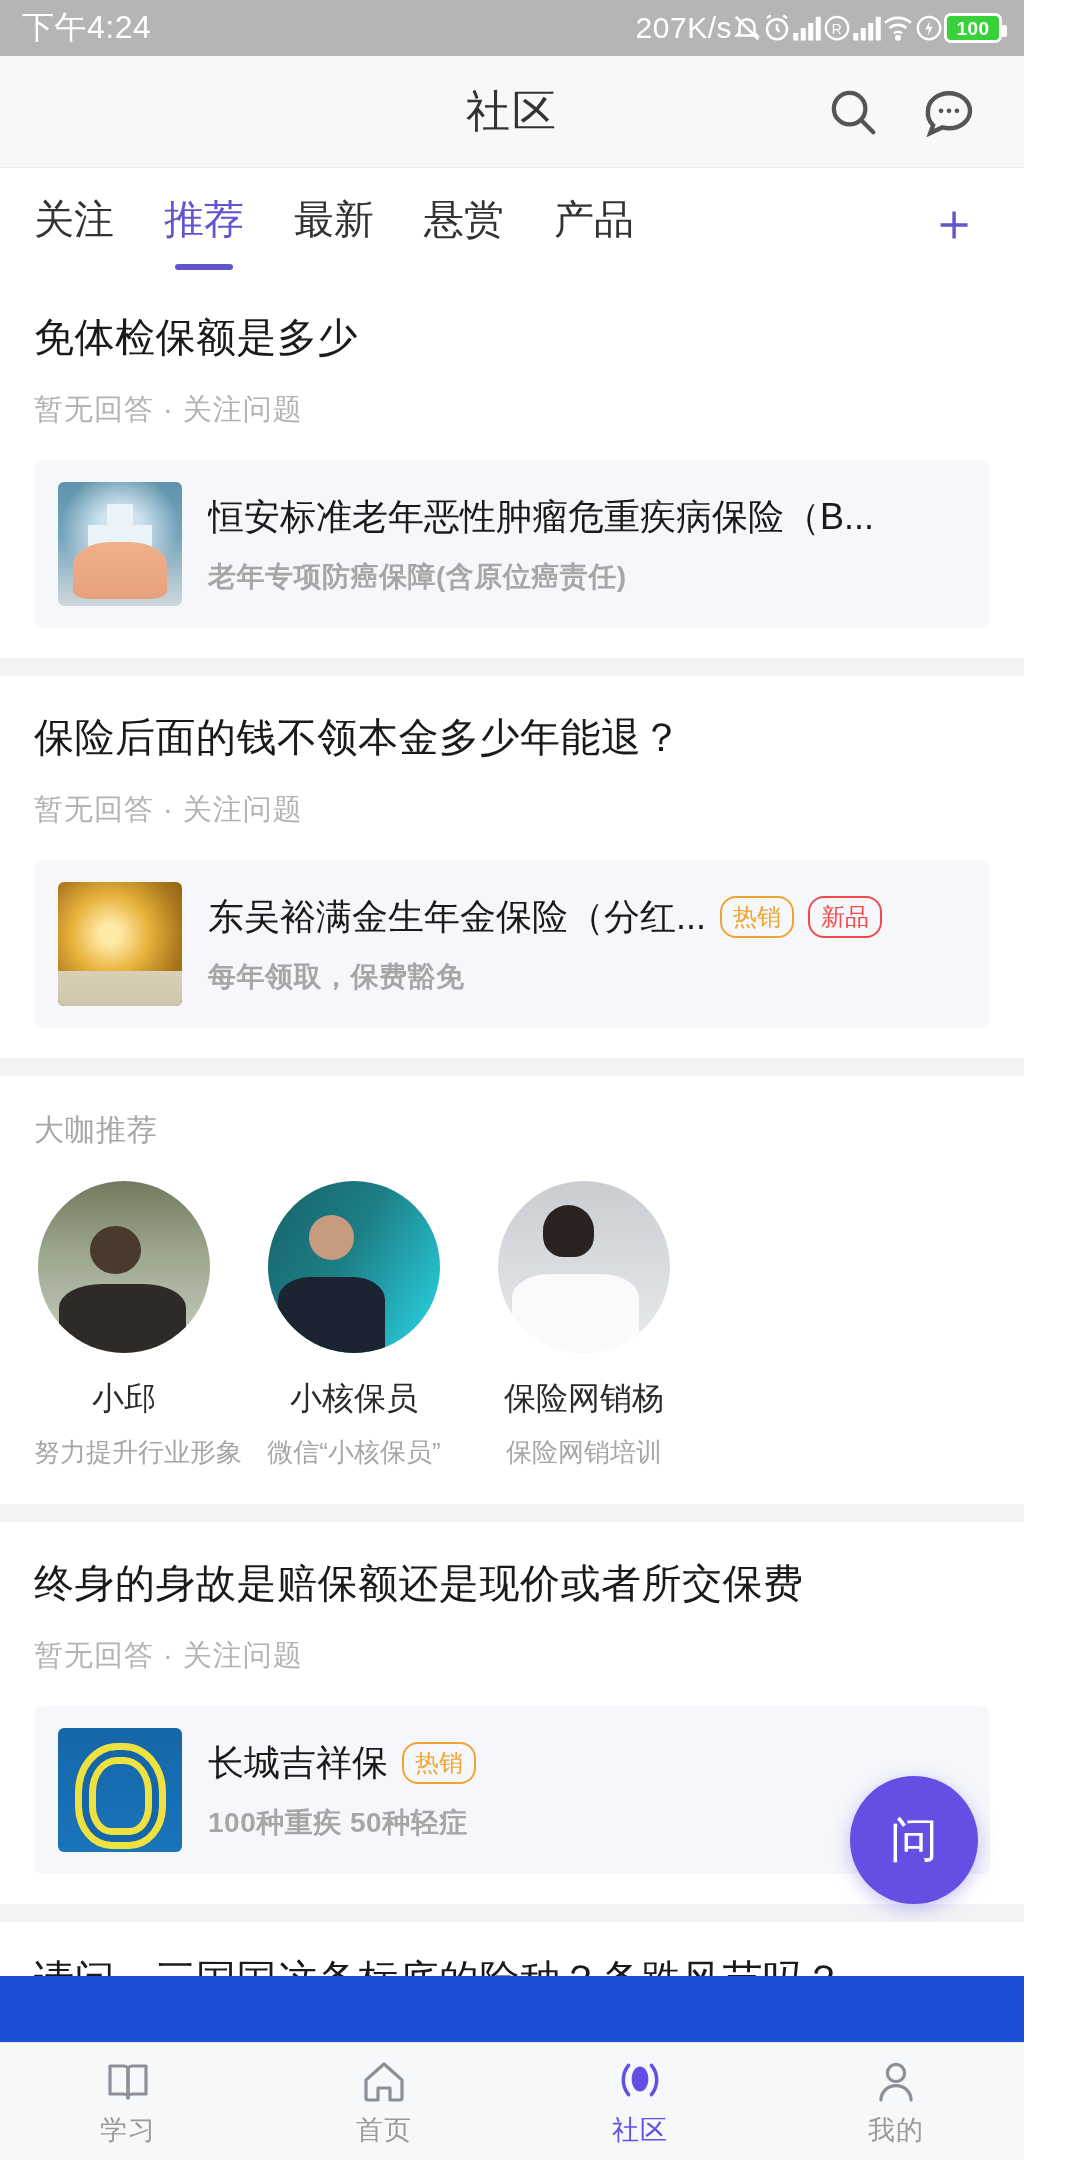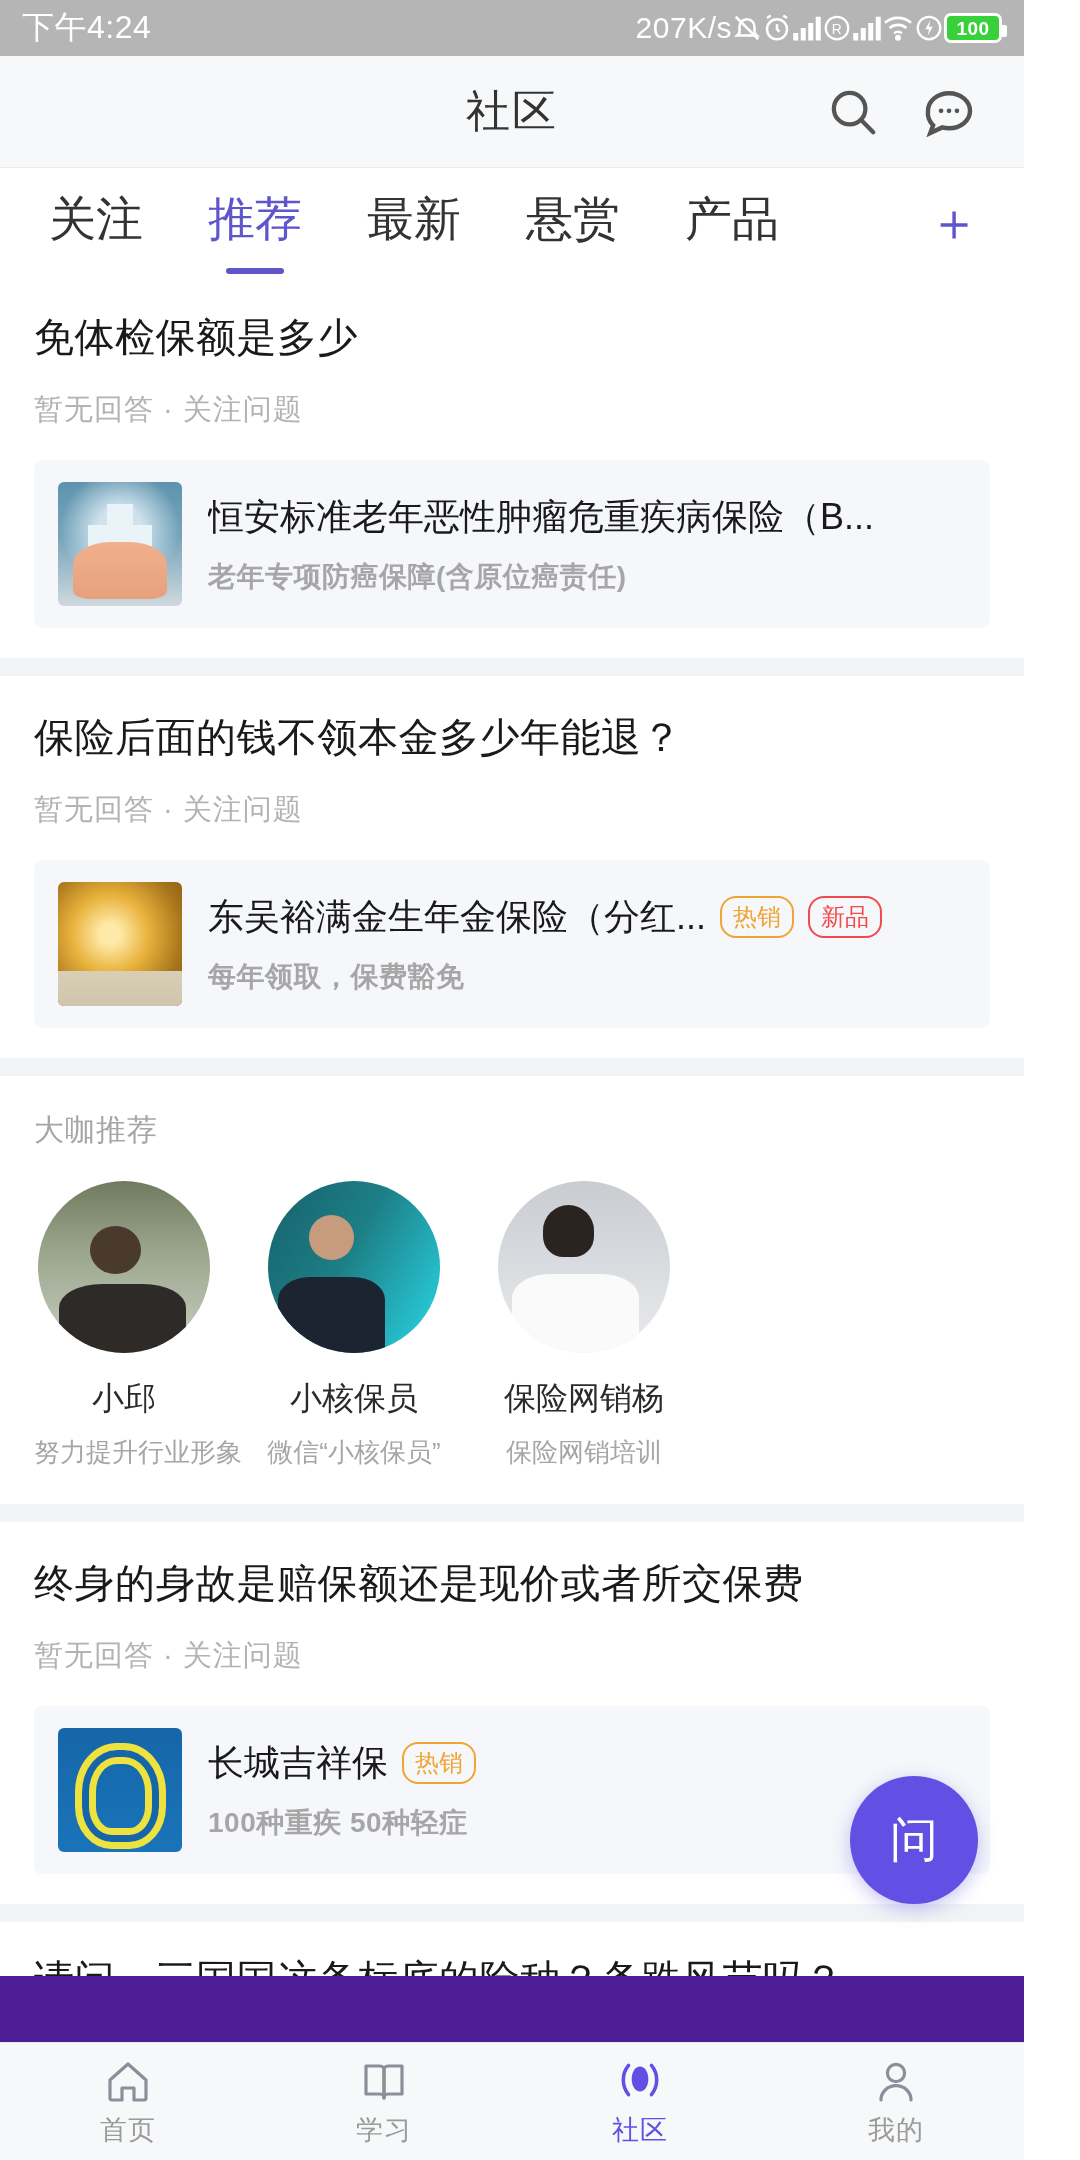--- a/index.html
+++ b/index.html
@@ -2,21 +2,21 @@
 <html><head>
 <meta charset="utf-8">
 <style>
   * { box-sizing: border-box; margin: 0; padding: 0; }
   html, body {
     width: 1080px; height: 2160px;
     background: #ffffff;
     font-family: "Liberation Sans", "DejaVu Sans", sans-serif;
     overflow: hidden;
   }
-  .phone { position: relative; width: 1024px; height: 2160px; background: #4c1d95; }
+  .phone { position: relative; width: 1024px; height: 2160px; background: #1d4ed8; }
 
   
   .statusbar {
     height: 56px; background: #b5b5b5; color: #ffffff;
     display: flex; align-items: center; padding: 0 22px;
     font-size: 31px; letter-spacing: .5px;
   }
   .sb-time { flex: 0 0 auto; font-size: 32px; }
   .sb-right { margin-left: auto; display: flex; align-items: center; }
   .sb-net { font-size: 30px; }
@@ -44,22 +44,22 @@
   }
   .header-actions { margin-left: auto; display: flex; align-items: center; gap: 38px; padding-right: 46px; z-index:2; }
   .hi { width: 58px; height: 58px; display: flex; align-items:center; justify-content:center; }
 
   
   .tabbar {
     height: 108px; background: #ffffff; display: flex; align-items: center;
     padding: 0 34px; position: relative;
   }
   .tab {
-    font-size: 47px; color: #333333; margin-right: 50px; position: relative;
-    padding-bottom: 6px; white-space: nowrap; margin-left: 15px;
+    font-size: 40px; color: #333333; margin-right: 50px; position: relative;
+    padding-bottom: 6px; white-space: nowrap;
   }
   .tab.active { color: #6155cc; }
   .tab.active::after {
     content: ""; position: absolute; left: 50%; transform: translateX(-50%);
     bottom: -17px; width: 58px; height: 6px; background: #6155cc; border-radius: 3px;
   }
   .tab-plus {
     margin-left: auto; font-size: 52px; color: #6155cc; line-height: 1;
     font-weight: 300; padding-right: 10px;
   }
@@ -363,33 +363,33 @@
       <div class="post-title">请问，三国国这条标底的险种？条跌风苗吗？</div>
     </div>
   </div>
 
   <div class="fab">问</div>
 
   <div class="bottomnav">
     <div class="nav-item">
       <div class="nav-ico">
         <svg width="48" height="48" viewBox="0 0 24 24" fill="none" stroke="#8b8f99" stroke-width="1.6" stroke-linejoin="round">
-          <path d="M3 11l9-8 9 8v9a1 1 0 0 1-1 1h-5v-6h-6v6H4a1 1 0 0 1-1-1v-9z"></path>
-        </svg>
-      </div>
-      <div class="nav-label">首页</div>
+          <path d="M3 4h7a2 2 0 0 1 2 2v14a2 2 0 0 0-2-2H3V4z"></path>
+          <path d="M21 4h-7a2 2 0 0 0-2 2v14a2 2 0 0 1 2-2h7V4z"></path>
+        </svg>
+      </div>
+      <div class="nav-label">学习</div>
     </div>
     <div class="nav-item">
       <div class="nav-ico">
         <svg width="48" height="48" viewBox="0 0 24 24" fill="none" stroke="#8b8f99" stroke-width="1.6" stroke-linejoin="round">
-          <path d="M3 4h7a2 2 0 0 1 2 2v14a2 2 0 0 0-2-2H3V4z"></path>
-          <path d="M21 4h-7a2 2 0 0 0-2 2v14a2 2 0 0 1 2-2h7V4z"></path>
-        </svg>
-      </div>
-      <div class="nav-label">学习</div>
+          <path d="M3 11l9-8 9 8v9a1 1 0 0 1-1 1h-5v-6h-6v6H4a1 1 0 0 1-1-1v-9z"></path>
+        </svg>
+      </div>
+      <div class="nav-label">首页</div>
     </div>
     <div class="nav-item active">
       <div class="nav-ico">
         <svg width="50" height="50" viewBox="0 0 24 24" fill="none" stroke="#6150e3" stroke-width="1.7" stroke-linecap="round">
           <path d="M12 5c2.2 0 4 2.6 4 6s-1.8 6-4 6-4-2.6-4-6 1.8-6 4-6z" fill="#6150e3" stroke="none"></path>
           <path d="M6.5 4.5C4.9 6.4 4 8.9 4 11.5s.9 5.1 2.5 7"></path>
           <path d="M17.5 4.5c1.6 1.9 2.5 4.4 2.5 7s-.9 5.1-2.5 7"></path>
         </svg>
       </div>
       <div class="nav-label">社区</div>

